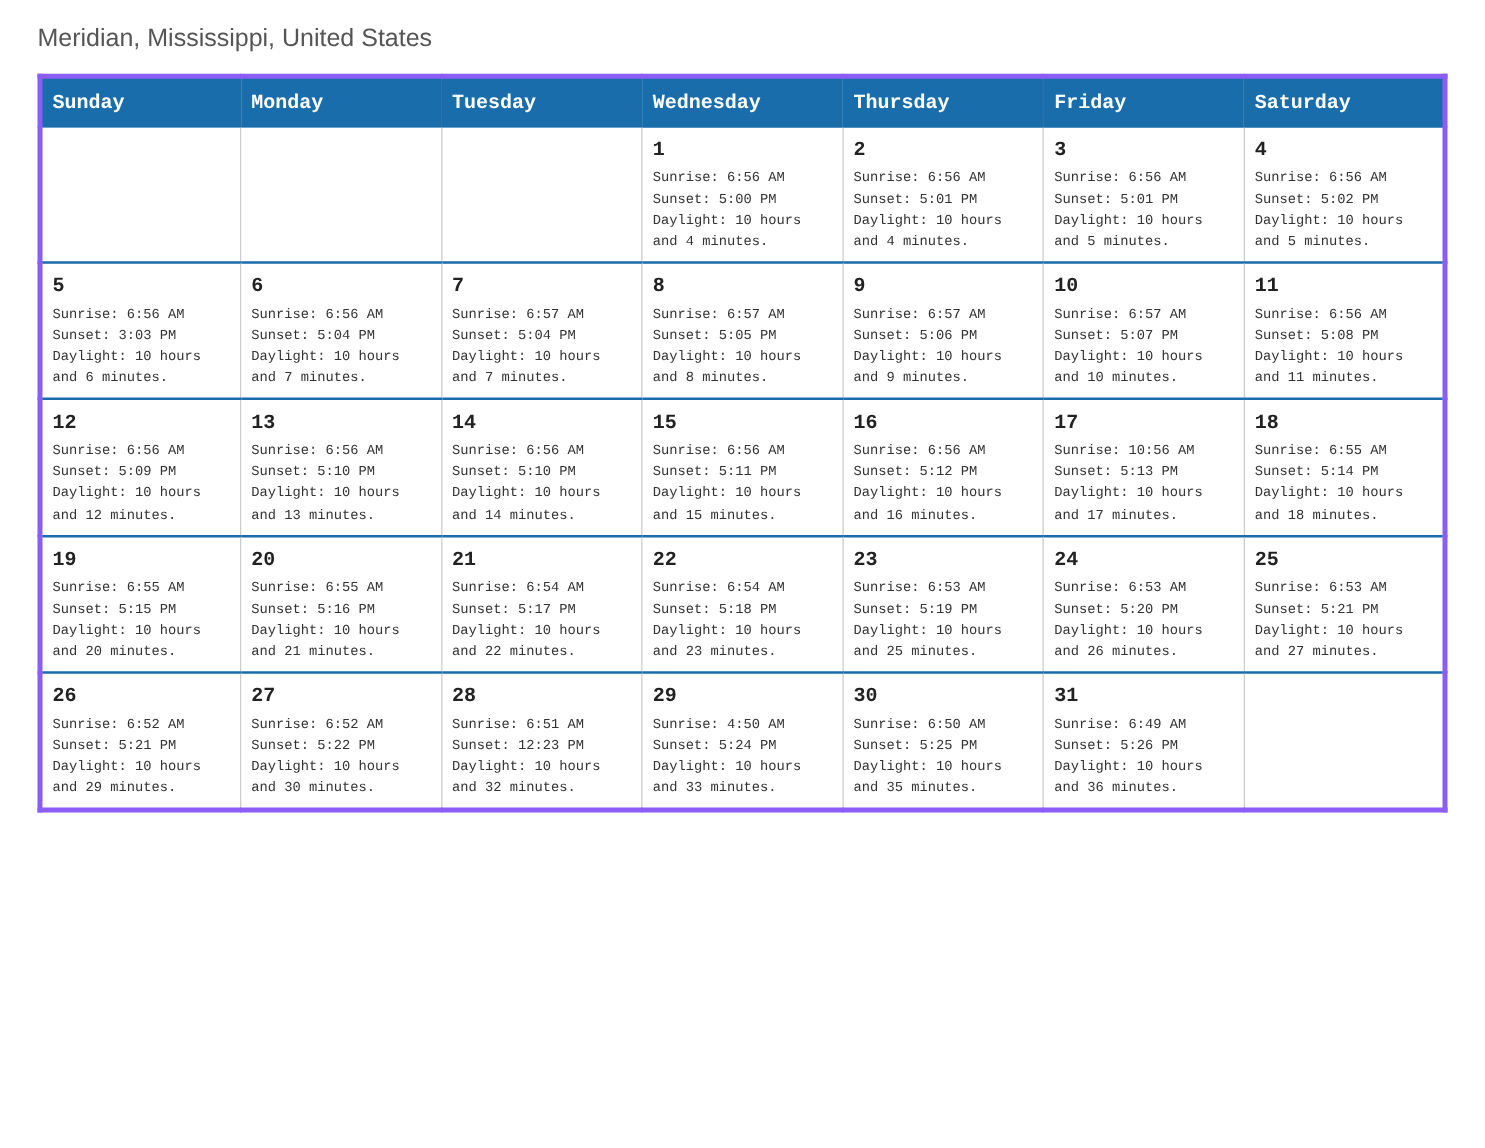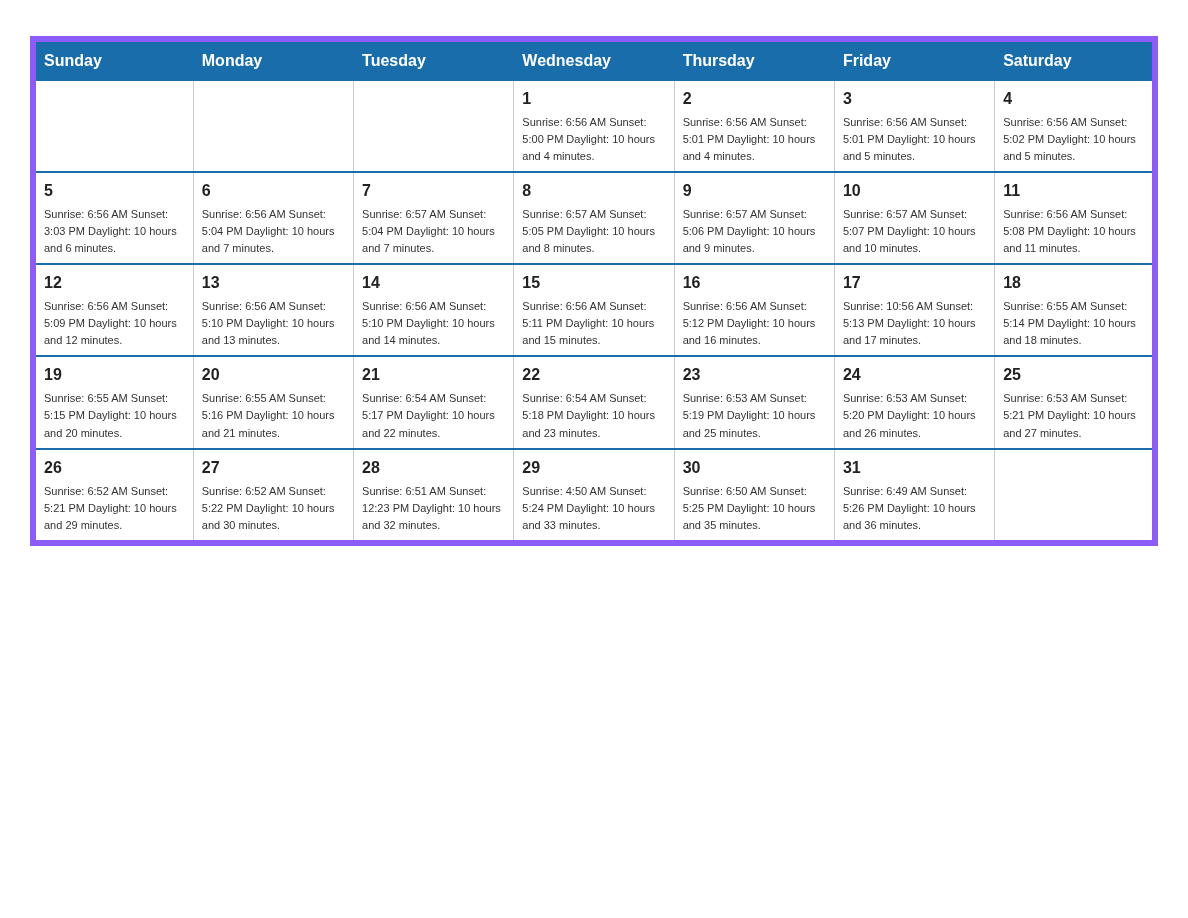--- a/index.html
+++ b/index.html
@@ -40,21 +40,22 @@
       color: #222;
     }
     .title-section h2 {
       font-size: 20px;
       font-weight: normal;
       color: #555;
     }
     .calendar {
       width: 100%;
       border-collapse: collapse;
-      border: 6px solid #8b5cf6;
+      border: 4px solid #8b5cf6;
+      font-family: Liberation Mono, monospace;
     }
     .calendar thead tr th {
       background-color: #1a6dab;
       color: #fff;
       padding: 10px 8px;
       font-size: 16px;
       font-weight: bold;
       text-align: left;
       border: 1px solid #1a6dab;
     }
@@ -85,20 +86,21 @@
     }
     .empty-cell {
       background: #fff;
     }
   </style>
 </head>
 <body>
 
 <div class="header">
   <div class="title-section">
+    <h2>Meridian, Mississippi, United States</h2>
   </div>
 </div>
 
 <table class="calendar">
   <thead>
     <tr>
     <th>Sunday</th>
         <th>Monday</th>
         <th>Tuesday</th>
         <th>Wednesday</th>

